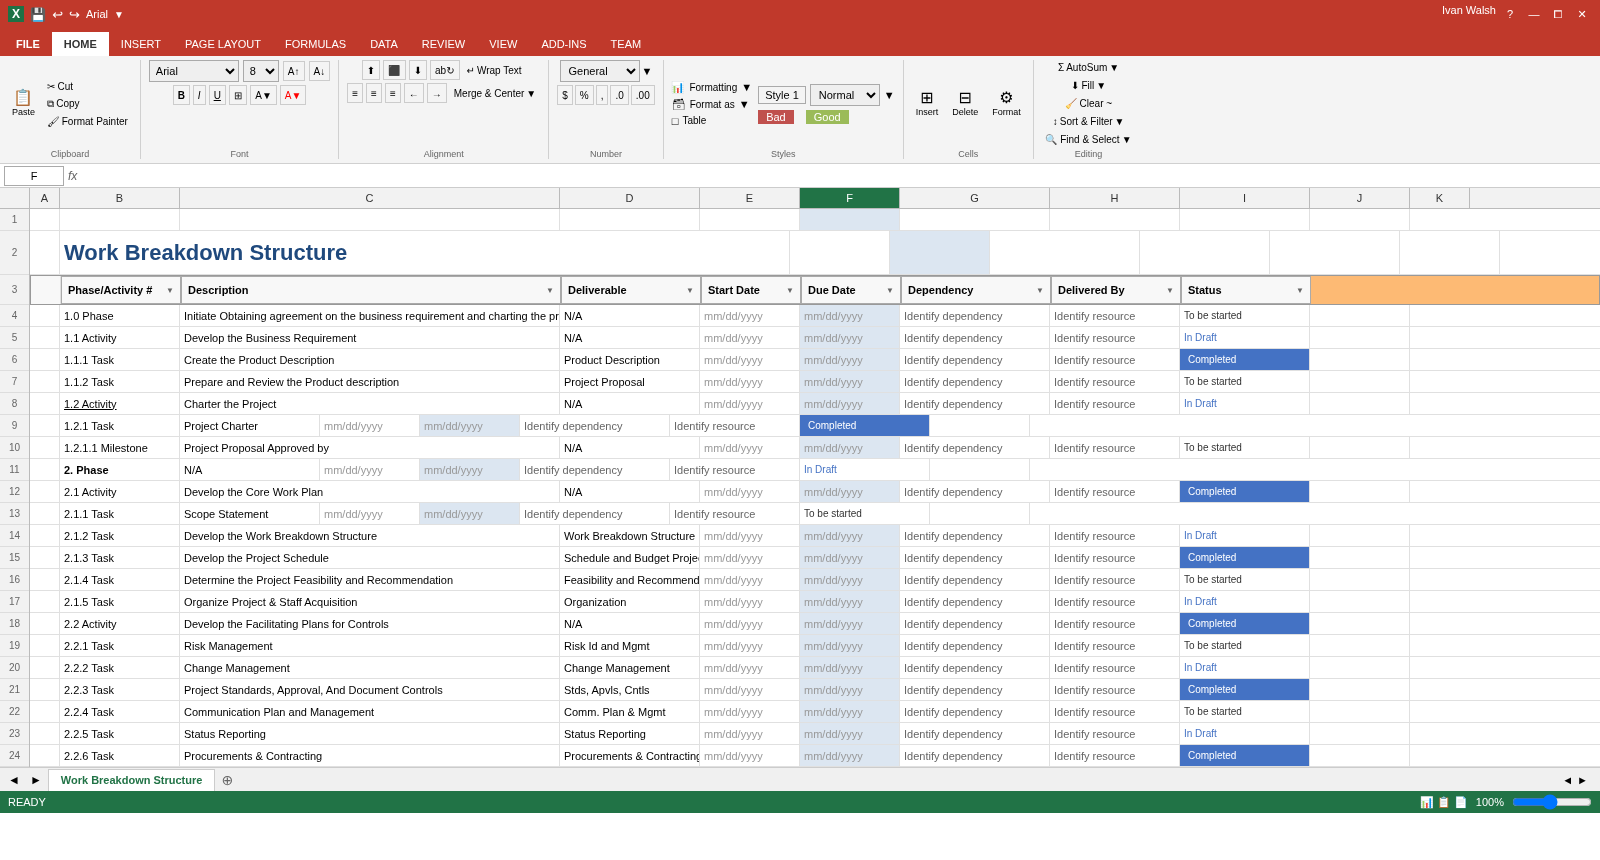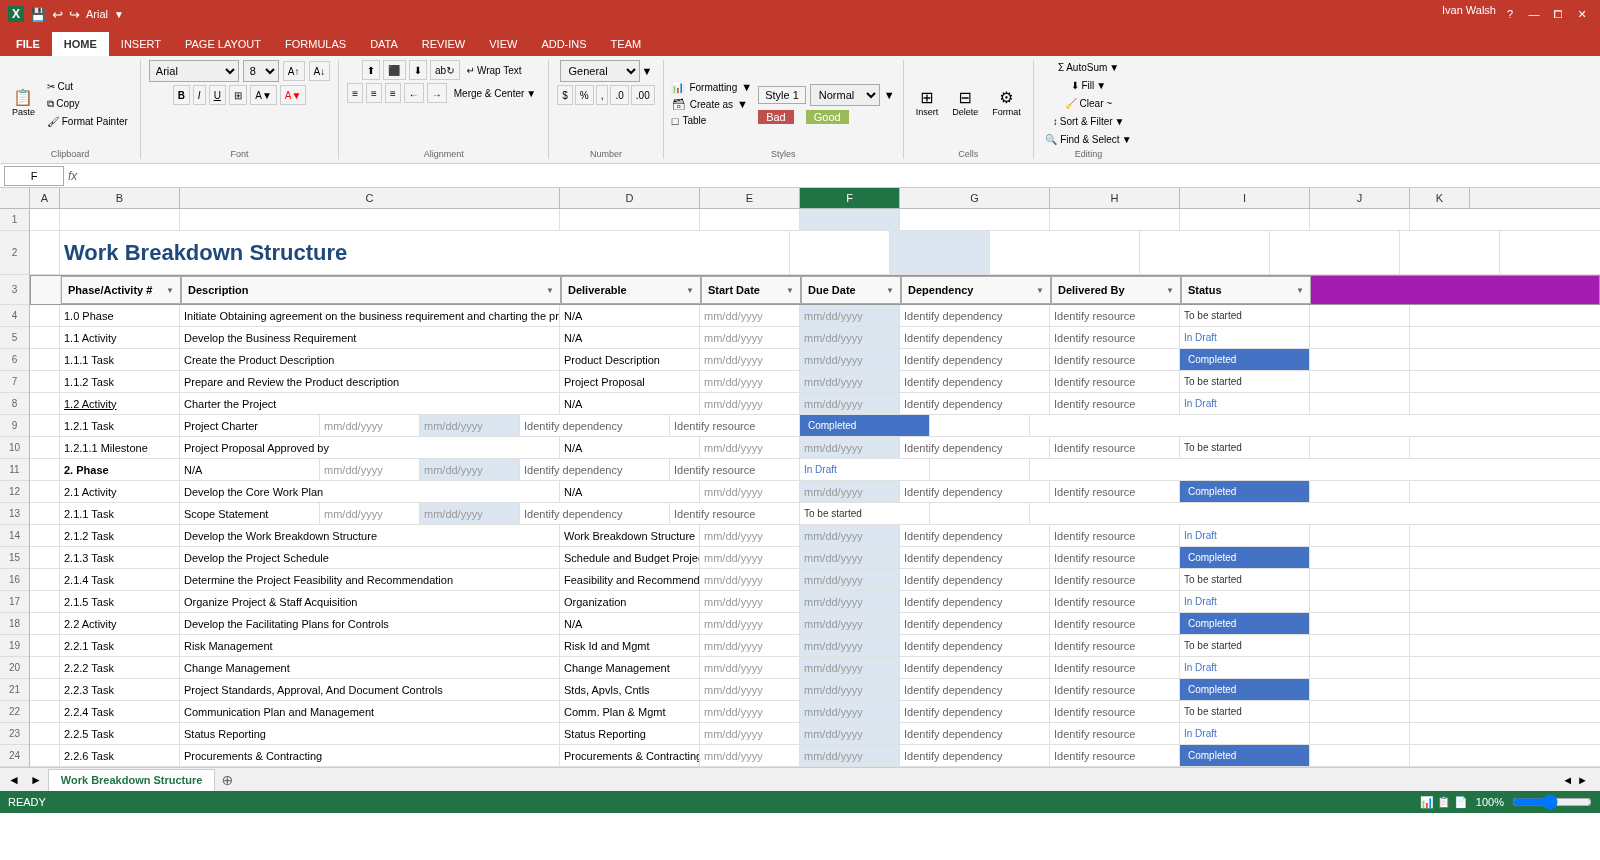--- a/index.html
+++ b/index.html
@@ -442,21 +442,21 @@
   <div class="styles-group">
     <div style="display:flex;gap:6px;flex:1;align-items:center;">
       <div style="display:flex;flex-direction:column;gap:4px;">
         <div style="display:flex;align-items:center;gap:4px;">
           <span>📊</span>
           <span style="font-size:10px;">Formatting</span>
           <span>▼</span>
         </div>
         <div style="display:flex;align-items:center;gap:4px;">
           <span>🗃</span>
-          <span style="font-size:10px;">Create as</span>
+          <span style="font-size:10px;">Format as</span>
           <span>▼</span>
         </div>
         <div style="display:flex;align-items:center;gap:4px;">
           <span>□</span>
           <span style="font-size:10px;">Table</span>
         </div>
       </div>
       <div style="display:flex;flex-direction:column;gap:4px;">
         <div style="display:flex;align-items:center;gap:4px;">
           <span style="font-size:11px;border:1px solid #aaa;padding:2px 6px;">Style 1</span>
@@ -595,21 +595,21 @@
           <span>Work Breakdown Structure</span>
         </div>
         <div class="data-cell" style="width:100px;"></div>
         <div class="data-cell" style="width:100px;background:#dce6f1;"></div>
         <div class="data-cell" style="width:150px;"></div>
         <div class="data-cell" style="width:130px;"></div>
         <div class="data-cell" style="width:130px;"></div>
         <div class="data-cell" style="width:100px;"></div>
       </div>
 
-      <div class="data-row row-h30" style="border:1px solid #999;background:#a21caf;">
+      <div class="data-row row-h30" style="border:1px solid #999;background:#fdba74;">
         <div class="data-cell" style="width:30px;background:#f8f8f8;"></div>
         <div class="table-header-cell" style="width:120px;">
           <span>Phase/Activity #</span>
             <span class="filter-arrow">▼</span>
         </div>
         <div class="table-header-cell" style="width:380px;">
           <span>Description</span>
             <span class="filter-arrow">▼</span>
         </div>
         <div class="table-header-cell" style="width:140px;">

